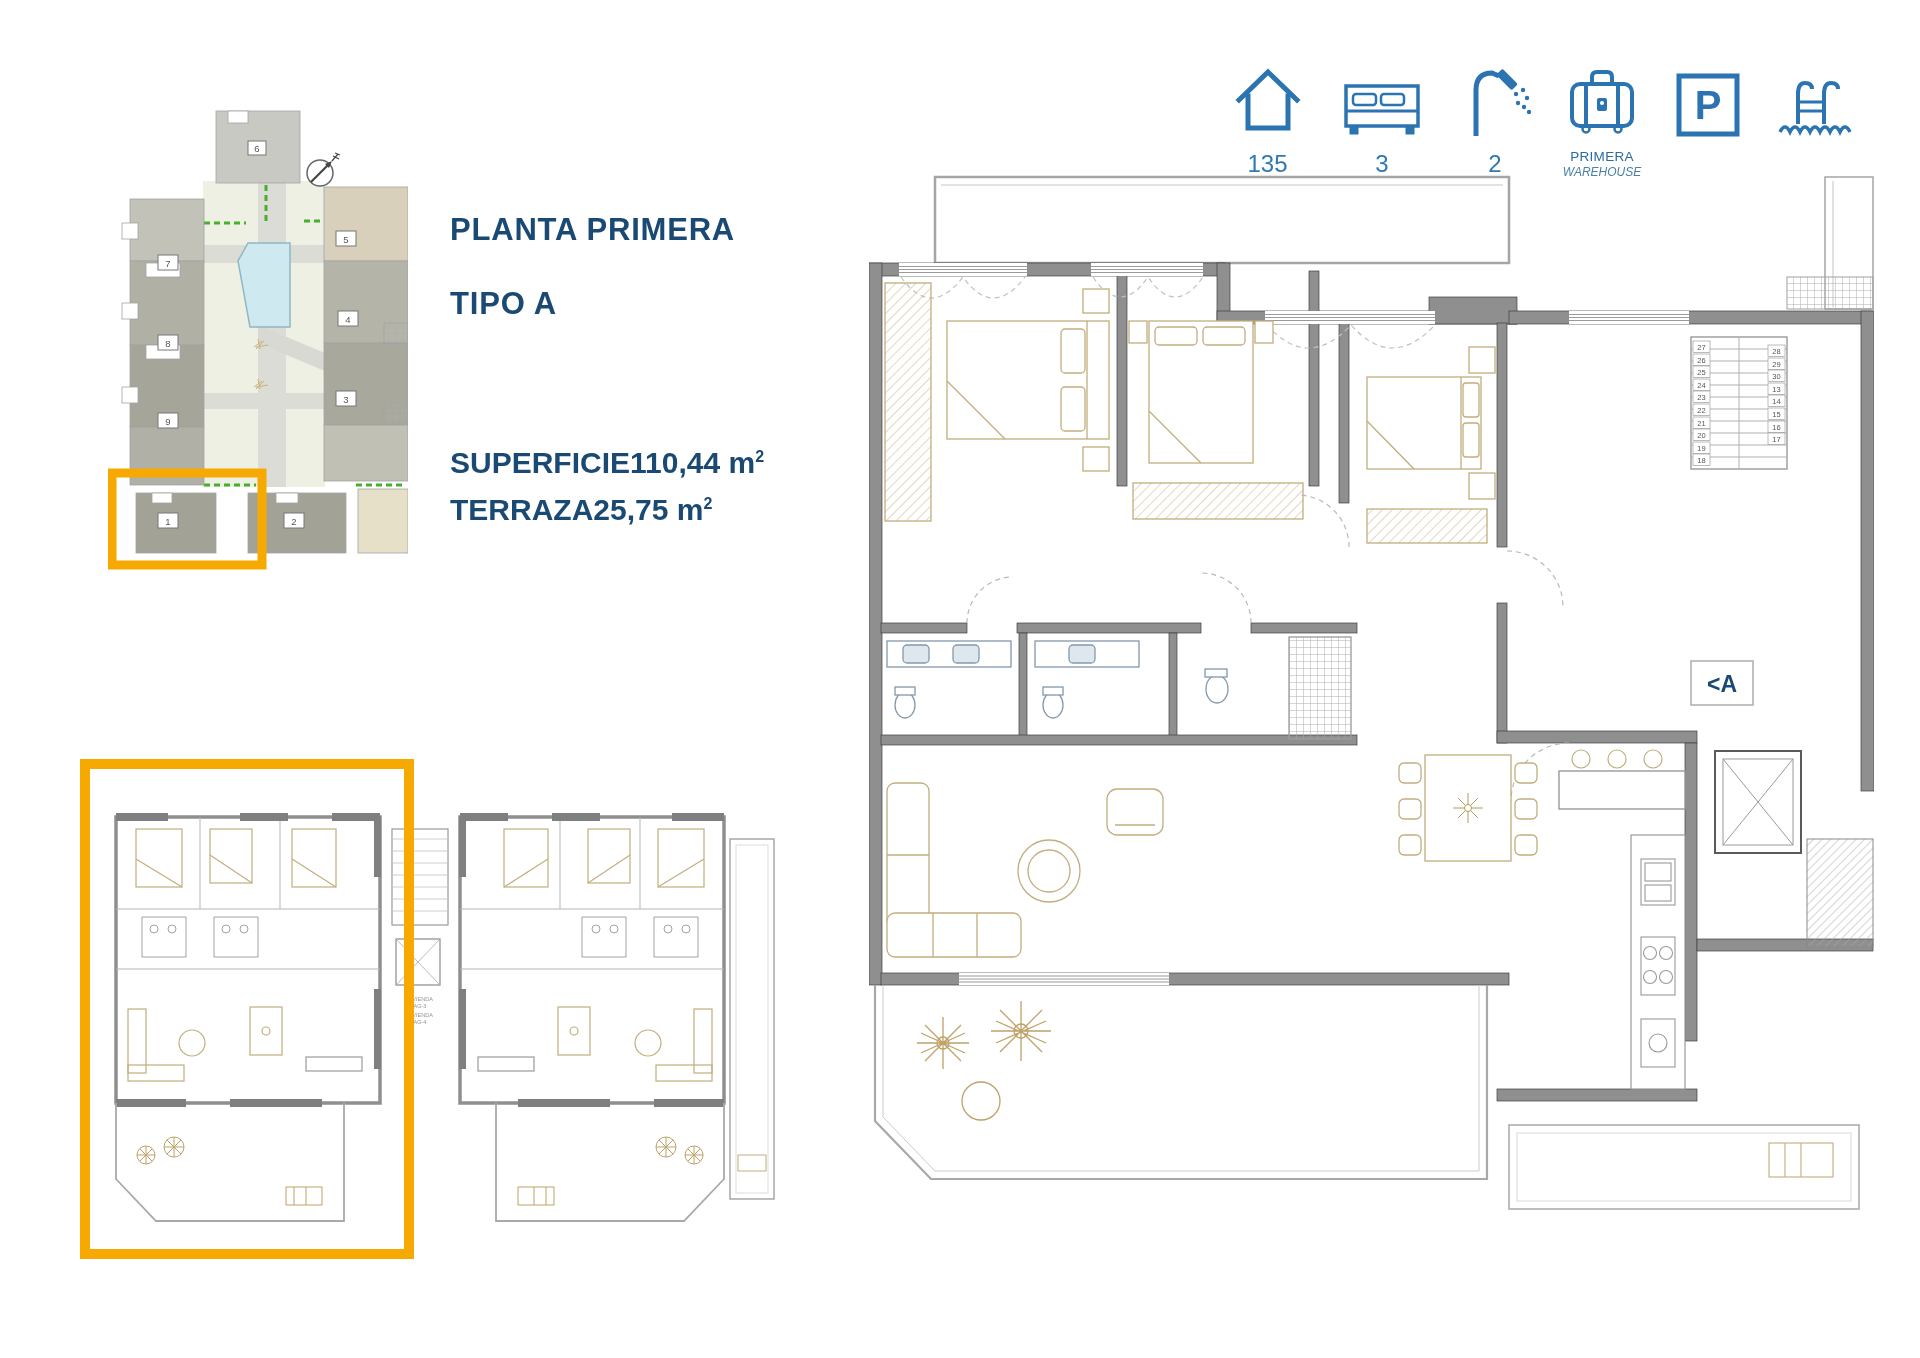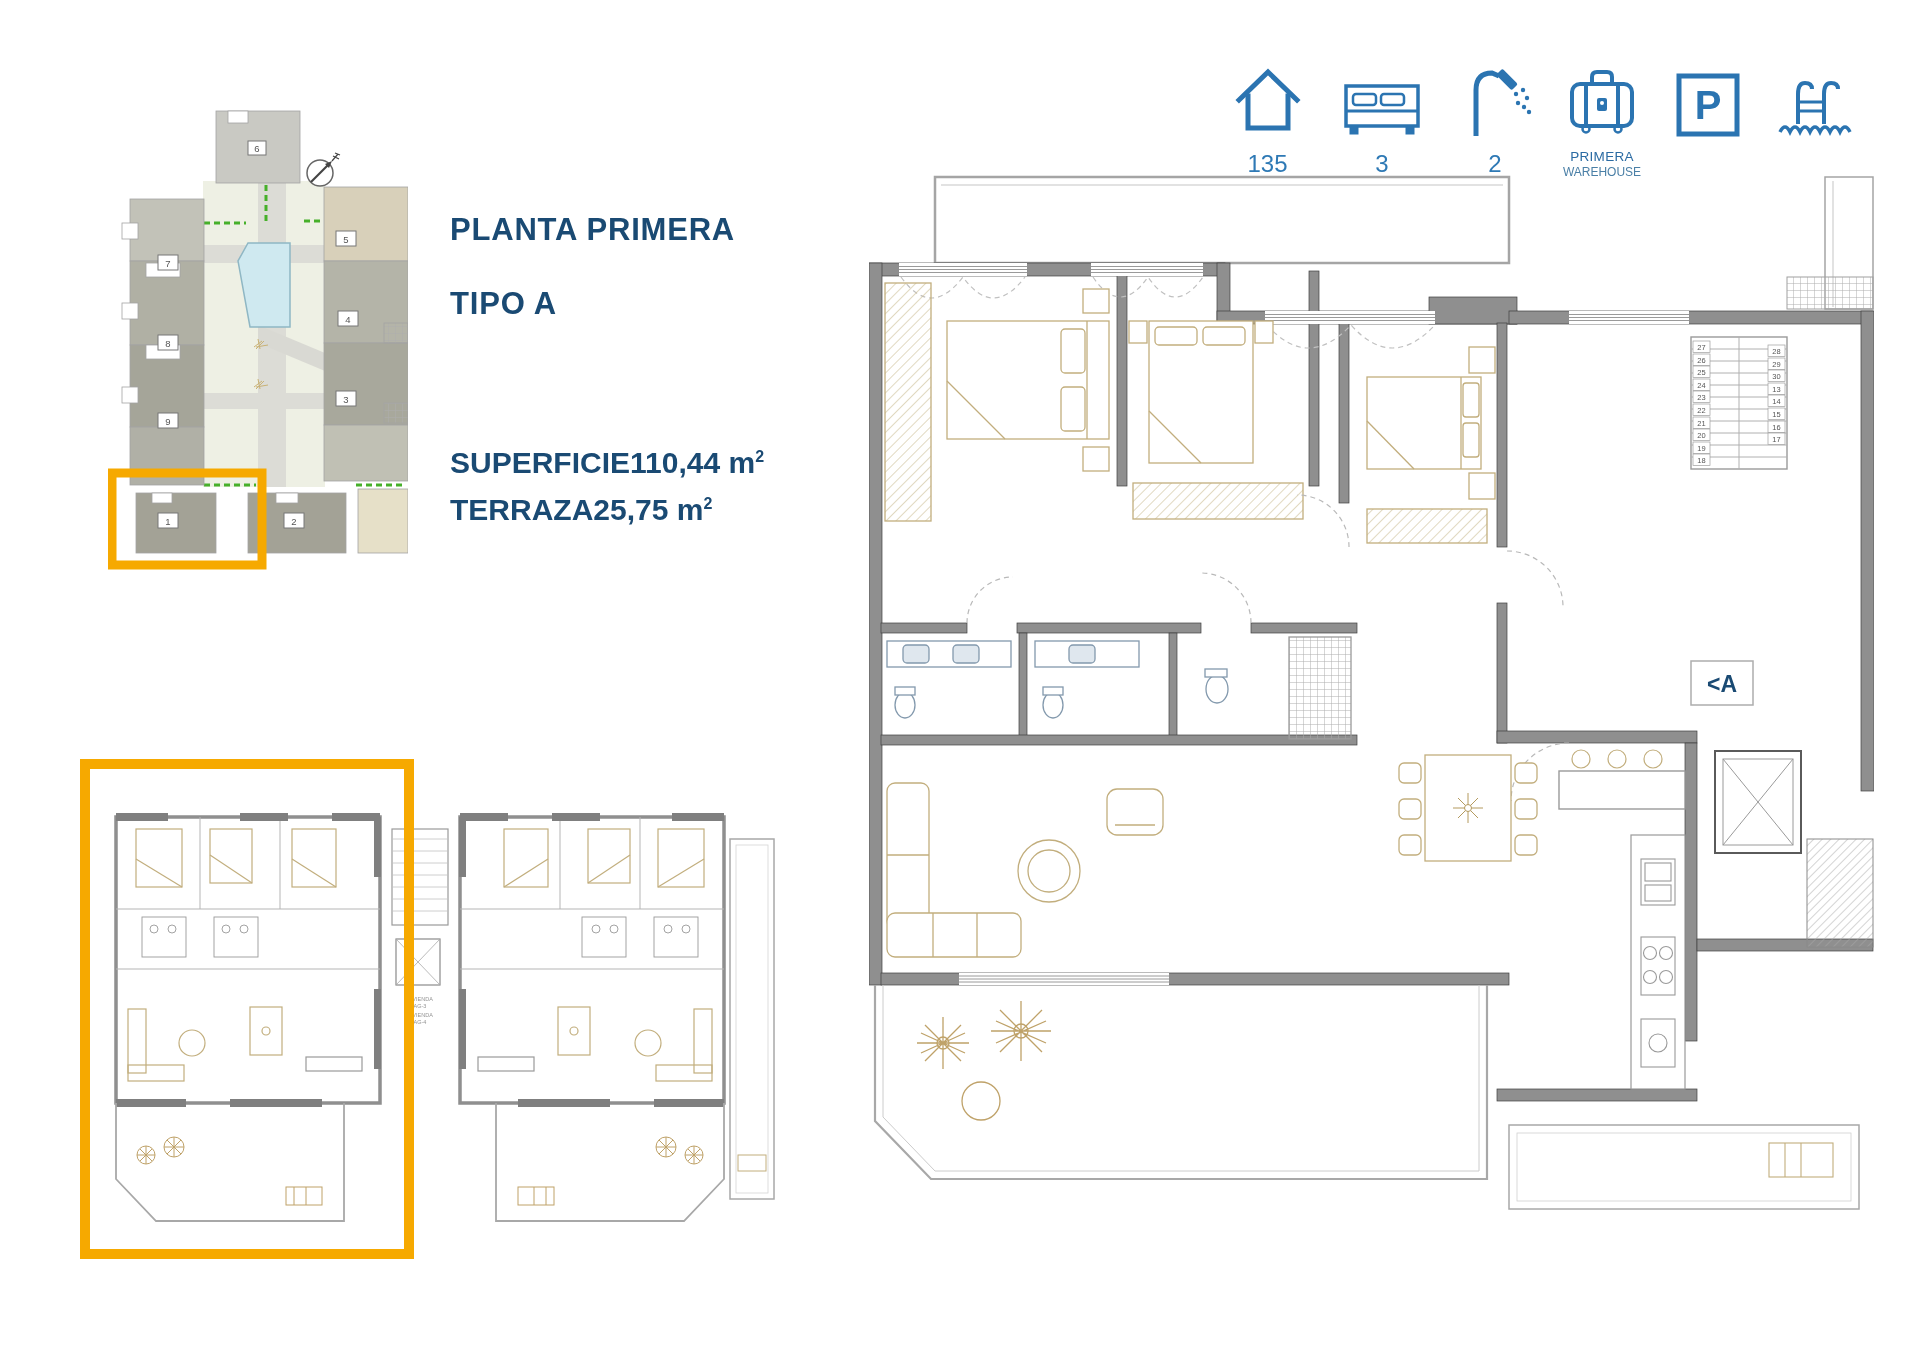--- a/index.html
+++ b/index.html
@@ -9,21 +9,21 @@
   .title-block{left:450px;top:212px;color:#1a4a73;font-weight:bold;font-size:31px;letter-spacing:.8px}
   .title-block .l2{margin-top:38px}
   .stats-block{left:450px;top:446px;width:437px;color:#1a4a73;font-weight:bold;font-size:30px}
   .srow{display:flex;justify-content:flex-start;margin-bottom:13px}
   .srow sup{font-size:16px}
   .amenities{left:1212px;top:52px;display:flex;align-items:flex-start}
   .amen{display:flex;flex-direction:column;align-items:center}
   .amen .ibox{height:88px;display:flex;align-items:flex-end;justify-content:center}
   .amen .num{margin-top:10px;font-size:24px;font-weight:normal;color:#2e79b5}
   .amen .lbl{margin-top:9px;font-size:13.5px;color:#2b6ba3;letter-spacing:.3px}
-  .amen .lbl2{margin-top:1px;font-size:12px;color:#4a7fa6}
+  .amen .lbl2{margin-top:1px;font-size:12px;font-style:italic;color:#4a7fa6}
   svg text{font-family:"Liberation Sans",sans-serif}
   .plan-num{font-size:9.5px;fill:#555}
   .stair-num{font-size:7.5px;fill:#555}
   .tiny-lab{font-size:5.5px;fill:#949494}
 </style>
 </head>
 <body>
 
 <svg width="0" height="0" style="position:absolute">
   <defs>

